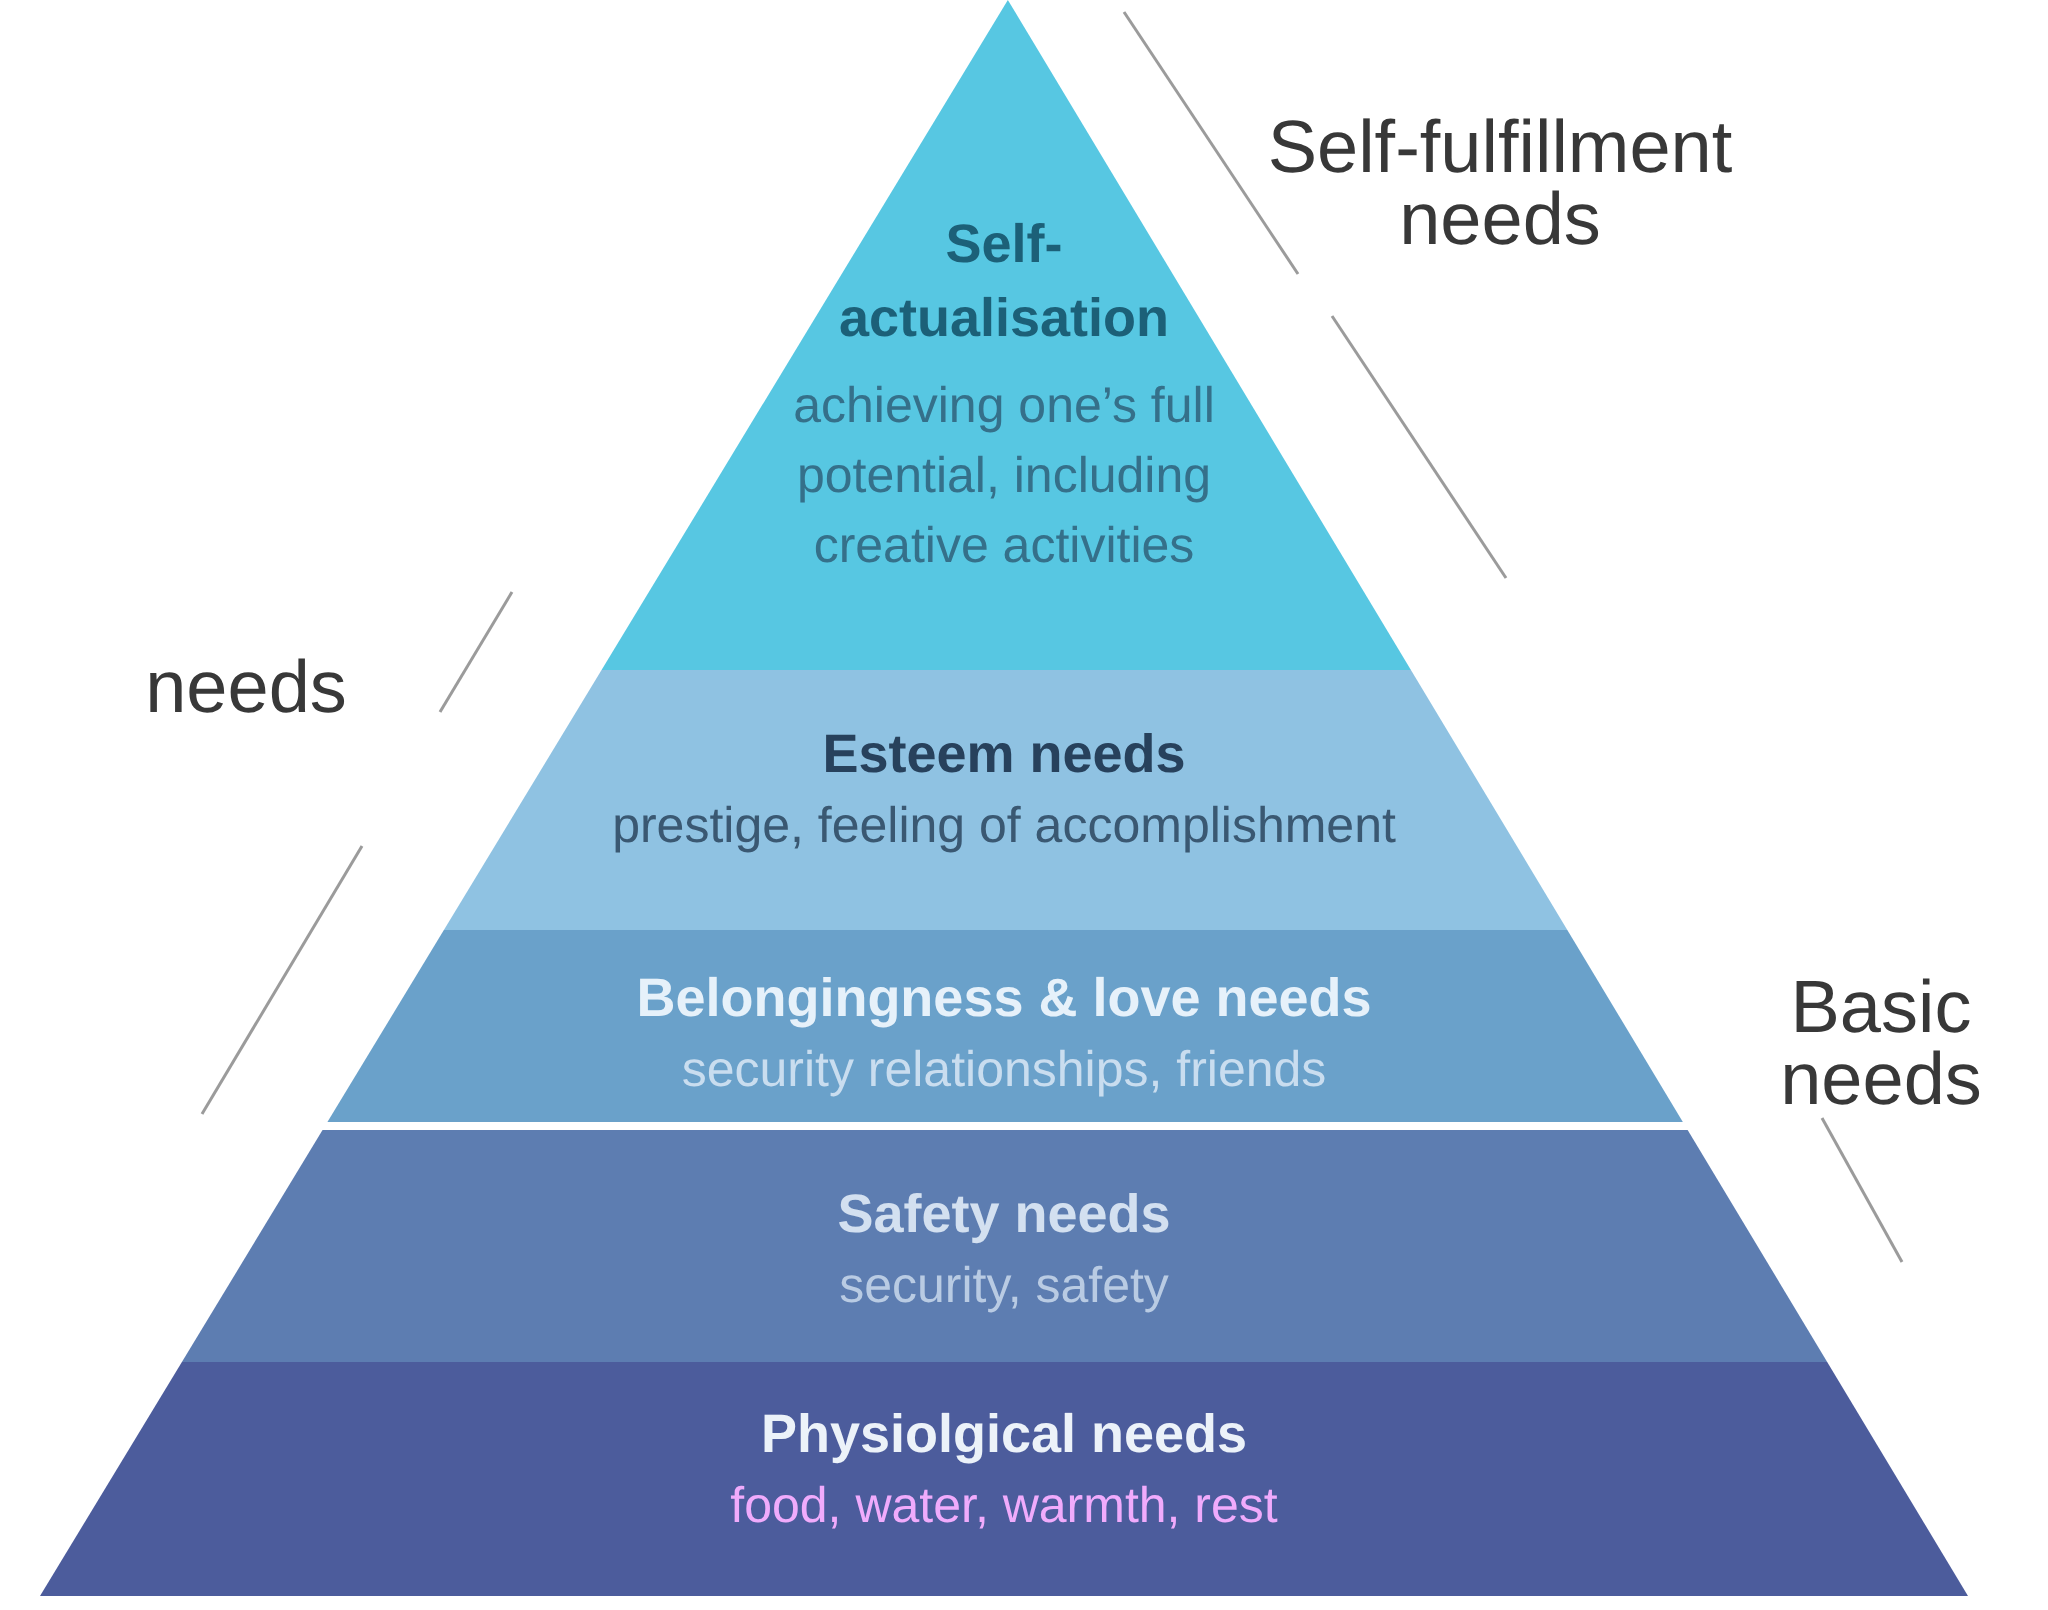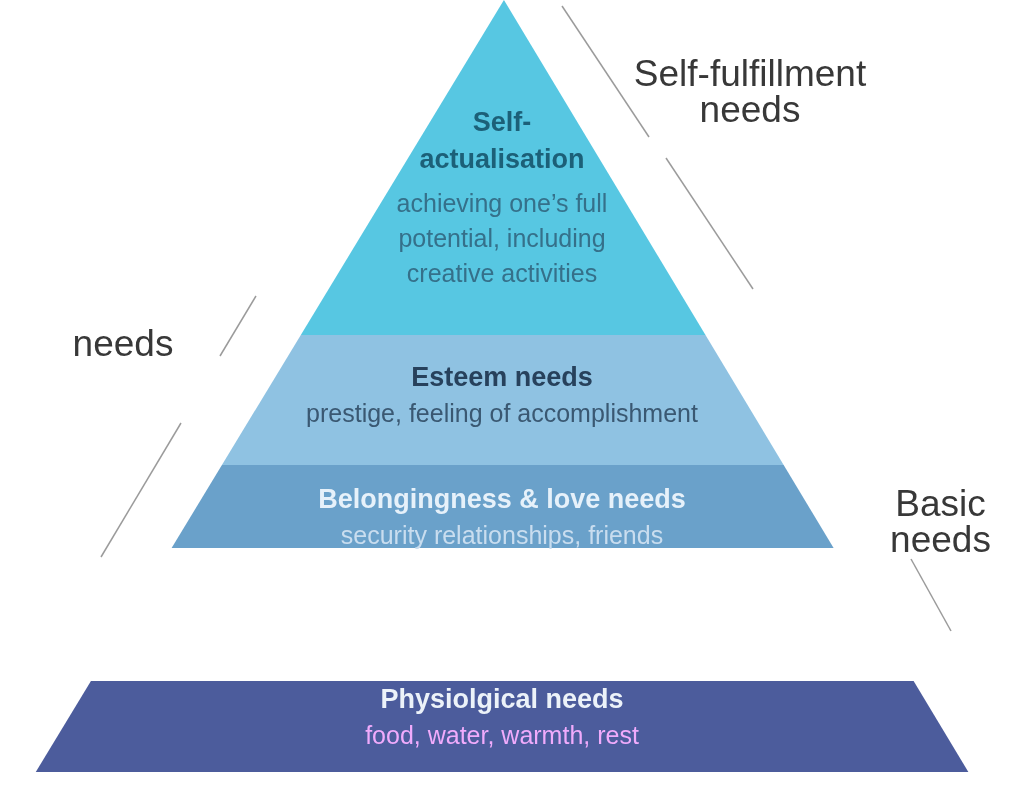--- a/index.html
+++ b/index.html
@@ -17,23 +17,23 @@
     position:absolute;
     left:20px;
     top:0;
     width:964px;
     height:798px;
     clip-path:polygon(50.2% 0%, 100% 100%, 0% 100%);
   }
   .band { position:absolute; left:0; width:100%; text-align:center; }
   .band-1 { top:0;     height:335px; padding-top:104px; }
   .band-2 { top:335px; height:130px; padding-top:24px; }
-  .band-3 { top:465px; height:83px; padding-top:16px;text-align:center; }
+  .band-3 { top:465px; height:96px; padding-top:16px;text-align:center; }
   .band-4 { top:565px; height:116px; padding-top:24px; }
-  .band-5 { top:681px; height:91px; }
+  .band-5 { top:681px; height:117px; padding-top:18px; }
   .lvl-title { font-weight:bold; font-size:27px; line-height:37px; }
   .lvl-desc  { font-size:25px; line-height:35px; }
   .band-1 .lvl-desc { margin-top:8px; }
   
   .annotation {
     position:absolute;
     text-align:center;
     color:#383838;
     font-size:37px;
     line-height:36px;
@@ -74,20 +74,28 @@
 
     <div class="band band-3" style="background-color: rgb(106, 161, 202);">
       <div class="lvl-title" style="color: rgb(230, 241, 250);">
         <div>Belongingness &amp; love needs</div>
       </div>
       <div class="lvl-desc" style="color: rgb(201, 221, 239);">
         <div>security relationships, friends</div>
       </div>
     </div>
 
+    <div class="band band-4" style="background-color: rgb(93, 125, 177);">
+      <div class="lvl-title" style="color: rgb(211, 224, 240);">
+        <div>Safety needs</div>
+      </div>
+      <div class="lvl-desc" style="color: rgb(185, 203, 227);">
+        <div>security, safety</div>
+      </div>
+    </div>
 
     <div class="band band-5" style="background-color: rgb(76, 92, 156);">
       <div class="lvl-title" style="color: rgb(236, 242, 249);">
         <div>Physiolgical needs</div>
       </div>
       <div class="lvl-desc" style="color: #f0abfc;">
         <div>food, water, warmth, rest</div>
       </div>
     </div>
 

